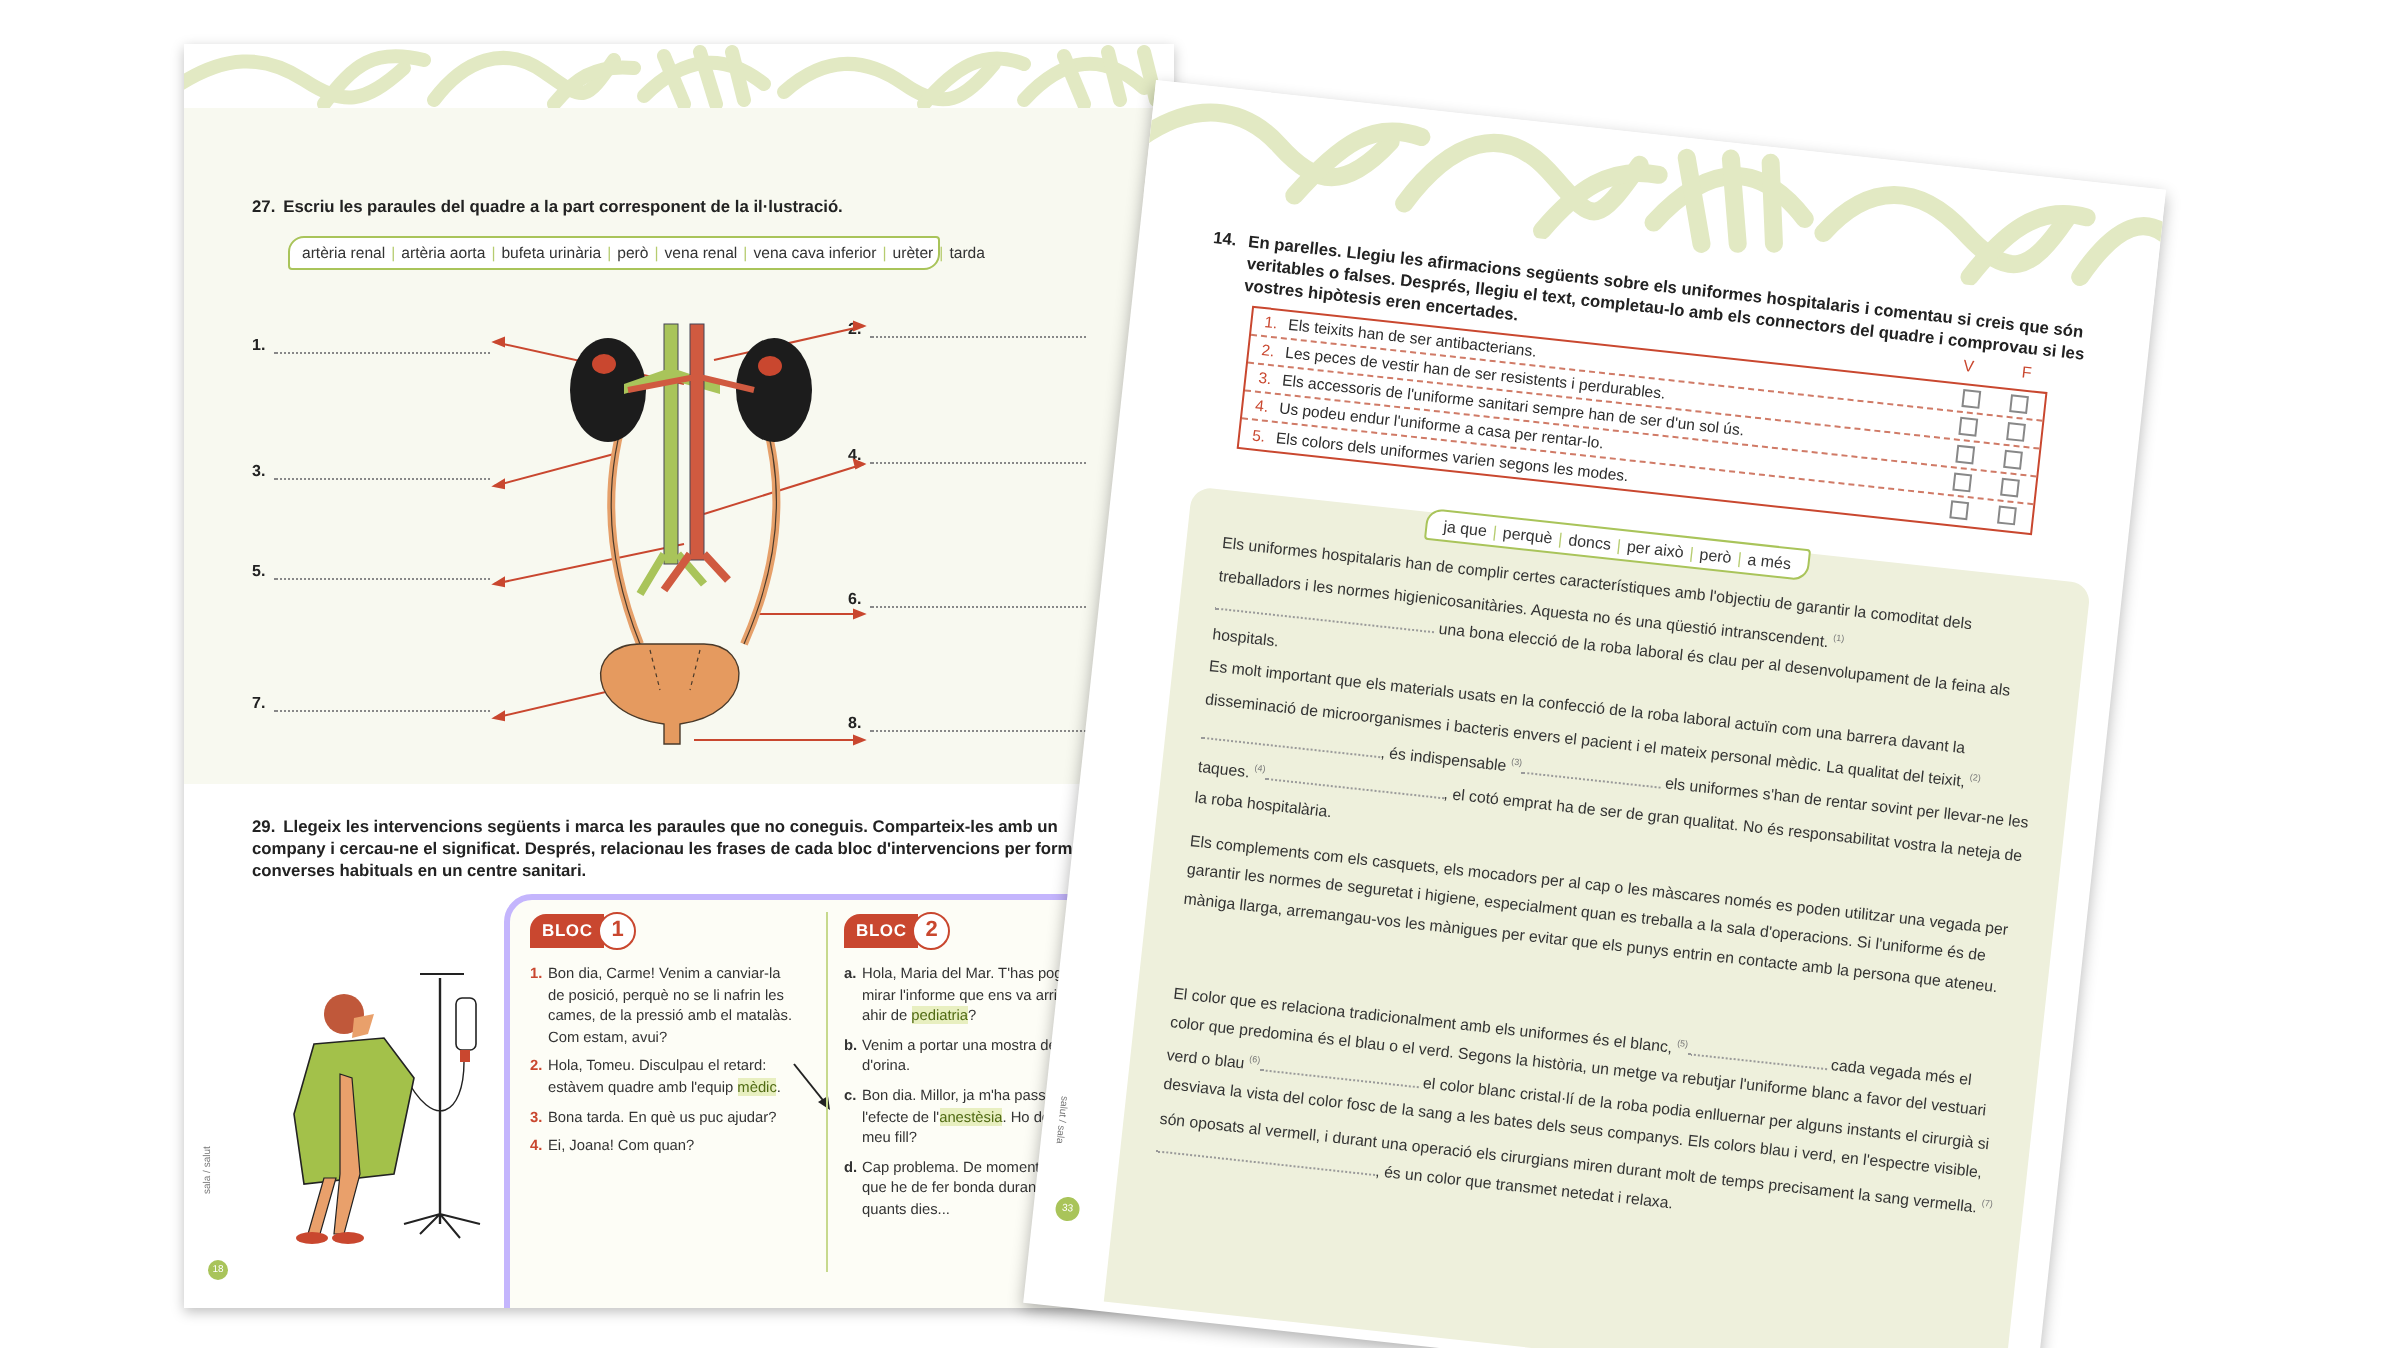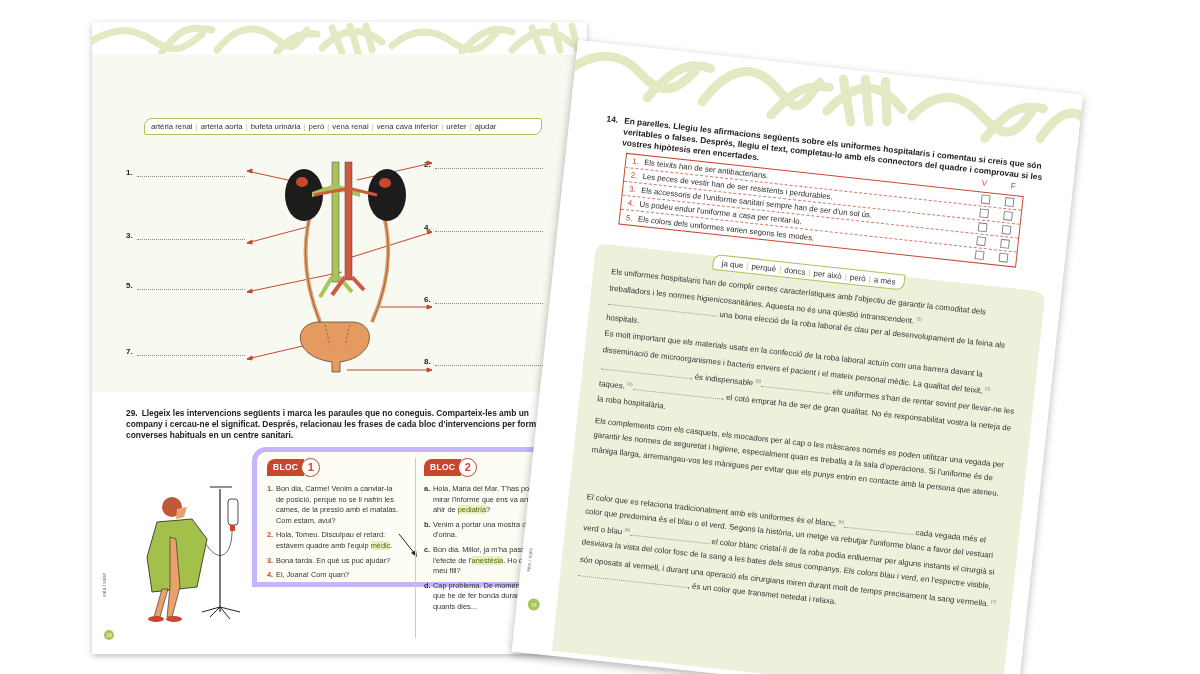--- a/index.html
+++ b/index.html
@@ -14,32 +14,32 @@
   }
   .page-left .top-area {
     position: absolute; left: 0; top: 0; width: 100%; height: 370px; background: #f8f9f0;
   }
   .pattern {
     position: absolute; left: 0; top: 0; width: 100%; height: 32px; overflow: hidden;
   }
   .ex-title { position: absolute; font-size: 8.4px; font-weight: bold; color: #222; line-height: 11px; }
   .ex-title .num { font-weight: bold; margin-right: 4px; }
   .wordbox {
-    position: absolute; left: 52px; top: 96px; width: 398px; height: 17px;
+    position: absolute; left: 52px; top: 96px; width: 326px; height: 17px;
     border: 1px solid #a9c45a; border-radius: 8px 2px 8px 2px; background: #fff;
     font-size: 7.8px; color: #333; display: flex; align-items: center; padding-left: 6px; white-space: nowrap;
   }
   .wordbox .sep { color: #b6cc70; margin: 0 3px; }
   .label-line { position: absolute; font-size: 8px; font-weight: bold; color: #222; display: flex; align-items: flex-end; }
   .label-line .dots { display: inline-block; border-bottom: 1px dotted #888; width: 108px; height: 8px; margin-left: 4px; }
   .diagram { position: absolute; left: 140px; top: 135px; width: 240px; height: 220px; }
 
   .bloc-area {
-    position: absolute; left: 160px; top: 425px; width: 305px; height: 140px;
-    border: 5px solid #c4b5fd; border-radius: 14px 0 0 0; background: #fdfdf6;
+    position: absolute; left: 160px; top: 425px; width: 305px; height: 226px;
+    border: 3px solid #c4b5fd; border-radius: 14px 0 0 0; background: #fdfdf6;
   }
   .bloc-col { position: absolute; top: 6px; font-size: 7.4px; color: #333; line-height: 10.6px; }
   .bloc-badge { display: flex; align-items: center; margin-bottom: 7px; }
   .bloc-badge .bl { background: #c9472f; color: #fff; font-weight: bold; font-size: 8.5px; padding: 3px 6px 3px 6px; border-radius: 8px 0 0 0; letter-spacing: 0.3px; }
   .bloc-badge .nm { width: 19px; height: 19px; border: 1.5px solid #c9472f; border-radius: 50%; color: #c9472f; font-weight: bold; font-size: 11px; display: flex; align-items: center; justify-content: center; background: #fff; margin-left: -3px; }
   .bloc-item { display: flex; margin-bottom: 4px; }
   .bloc-item .n { color: #c9472f; font-weight: bold; width: 9px; flex-shrink: 0; }
   .bloc-item .n2 { color: #333; font-weight: bold; width: 9px; flex-shrink: 0; }
   .hl { background: #e8efc0; color: #4f6a12; }
   .figure { position: absolute; left: 40px; top: 455px; width: 120px; height: 150px; }
@@ -93,37 +93,40 @@
       <path d="M185 30 C195 18, 205 10, 225 12"></path>
       <path d="M230 26 C250 6, 270 4, 290 20"></path>
       <path d="M240 6 L250 30 M258 4 L266 30 M274 4 L280 28"></path>
       <path d="M300 24 C320 6, 340 6, 360 20 S390 28, 405 10"></path>
       <path d="M370 30 C385 12, 400 2, 420 10"></path>
       <path d="M420 28 C440 6, 460 4, 480 22"></path>
       <path d="M440 6 L450 30 M462 4 L468 28 M480 4 L486 28"></path>
     </g>
   </svg>
 
+  <div class="ex-title" style="left:34px; top:76px;">
+    <span class="num">27.</span><span>Escriu les paraules del quadre a la part corresponent de la il·lustració.</span>
+  </div>
 
   <div class="wordbox">
     <span>artèria renal</span>
       <span class="sep">|</span>
     <span>artèria aorta</span>
       <span class="sep">|</span>
     <span>bufeta urinària</span>
       <span class="sep">|</span>
     <span>però</span>
       <span class="sep">|</span>
     <span>vena renal</span>
       <span class="sep">|</span>
     <span>vena cava inferior</span>
       <span class="sep">|</span>
     <span>urèter</span>
       <span class="sep">|</span>
-    <span>ajudar</span>
+    <span>tarda</span>
   </div>
 
   <div class="label-line" style="left:34px; top:146px;">
       <span>1.</span>
       <span class="dots"></span>
     </div>
   <div class="label-line" style="left:332px; top:138px;">
       <span>2.</span>
       <span class="dots"></span>
     </div>

